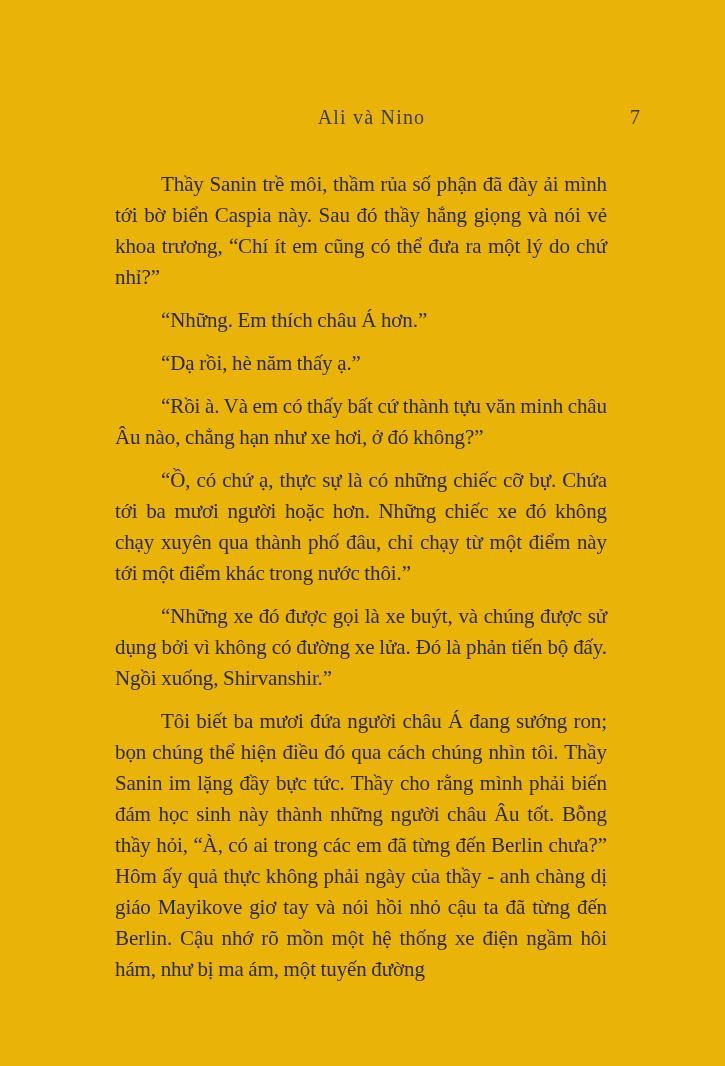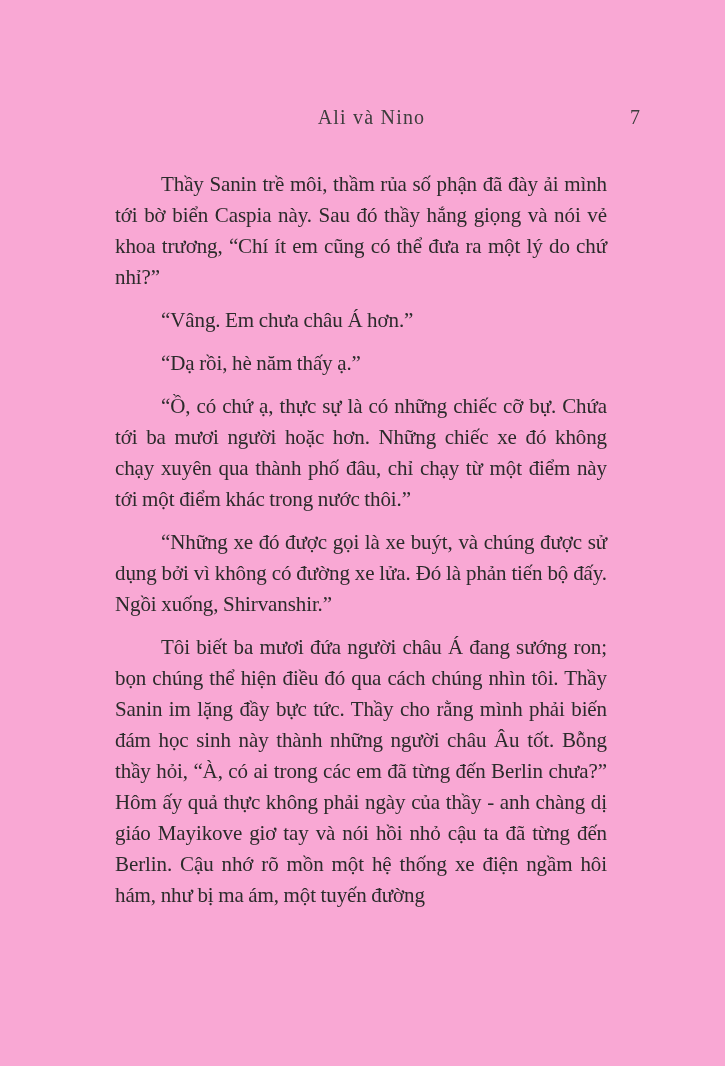--- a/index.html
+++ b/index.html
@@ -5,21 +5,21 @@
   html, body {
     margin: 0;
     padding: 0;
     background: #e8e8e8;
   }
   .book-page {
     position: relative;
     width: 725px;
     height: 1066px;
     margin: 0 auto;
-    background: #f9a8d4;
+    background: #eab308;
     overflow: hidden;
     font-family: "Liberation Serif", "DejaVu Serif", serif;
   }
   .running-header {
     position: absolute;
     top: 106px;
     left: 103px;
     right: 85px;
     height: 28px;
   }
@@ -64,20 +64,21 @@
 
 <div class="book-page">
 
   <div class="running-header">
     <div class="book-title">Ali và Nino</div>
     <div class="page-number">7</div>
   </div>
 
   <div class="text-block">
     <p>Thầy Sanin trề môi, thầm rủa số phận đã đày ải mình tới bờ biển Caspia này. Sau đó thầy hắng giọng và nói vẻ khoa trương, “Chí ít em cũng có thể đưa ra một lý do chứ nhỉ?”</p>
-    <p>“Vâng. Em chưa châu Á hơn.”</p>
+    <p>“Những. Em thích châu Á hơn.”</p>
     <p>“Dạ rồi, hè năm thấy ạ.”</p>
+    <p>“Rồi à. Và em có thấy bất cứ thành tựu văn minh châu Âu nào, chẳng hạn như xe hơi, ở đó không?”</p>
     <p>“Ồ, có chứ ạ, thực sự là có những chiếc cỡ bự. Chứa tới ba mươi người hoặc hơn. Những chiếc xe đó không chạy xuyên qua thành phố đâu, chỉ chạy từ một điểm này tới một điểm khác trong nước thôi.”</p>
     <p>“Những xe đó được gọi là xe buýt, và chúng được sử dụng bởi vì không có đường xe lửa. Đó là phản tiến bộ đấy. Ngồi xuống, Shirvanshir.”</p>
     <p>Tôi biết ba mươi đứa người châu Á đang sướng ron; bọn chúng thể hiện điều đó qua cách chúng nhìn tôi. Thầy Sanin im lặng đầy bực tức. Thầy cho rằng mình phải biến đám học sinh này thành những người châu Âu tốt. Bỗng thầy hỏi, “À, có ai trong các em đã từng đến Berlin chưa?” Hôm ấy quả thực không phải ngày của thầy - anh chàng dị giáo Mayikove giơ tay và nói hồi nhỏ cậu ta đã từng đến Berlin. Cậu nhớ rõ mồn một hệ thống xe điện ngầm hôi hám, như bị ma ám, một tuyến đường</p>
   </div>
 
 </div>
 
 </body></html>

